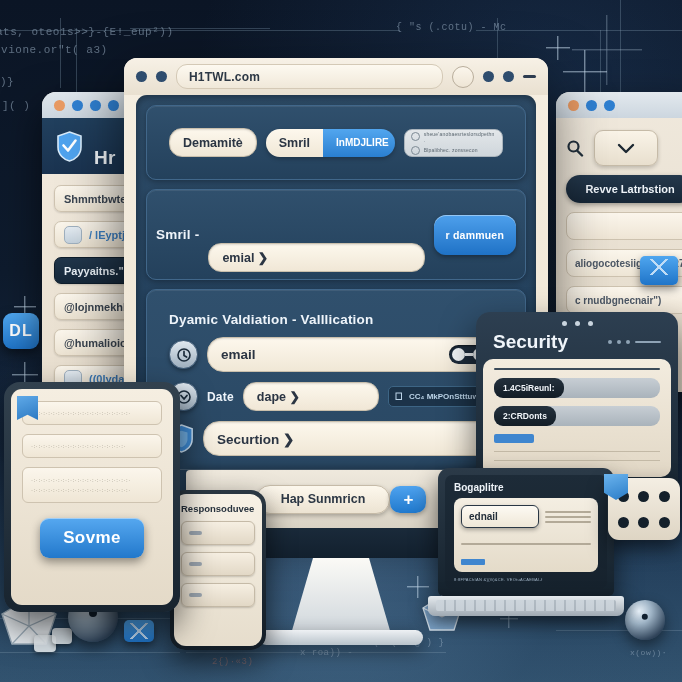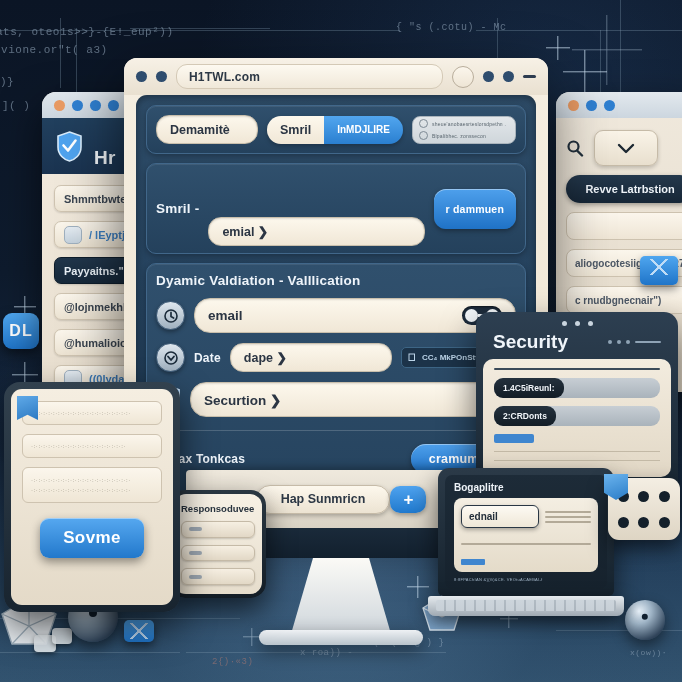--- a/index.html
+++ b/index.html
@@ -86,21 +86,21 @@
     background:linear-gradient(180deg,#fbf6ec,#eee5d5);}
   .minus{width:13px;height:3px;background:#2d3c50;border-radius:2px;flex:none;}
 
   .mw-canvas{margin:0 12px;height:398px;border-radius:11px;
     background:linear-gradient(180deg,#2c4a66 0%,#23405c 50%,#1b3consumer 100%);
     background:linear-gradient(180deg,#2e4c68 0%,#24415d 55%,#1c3consumer 100%);
     background:linear-gradient(180deg,#2e4c68 0%,#24415d 55%,#1b344c 100%);
     padding:10px;box-sizing:border-box;display:flex;flex-direction:column;gap:9px;
     box-shadow:inset 0 2px 8px rgba(0,0,0,.4);}
   .panel{border-radius:10px;background:linear-gradient(180deg,#30506d,#24415c);
-    border:1px solid #406party;border:1px solid #41678a;padding:9px;box-sizing:border-box;
+    border:1px solid #406party;border:1px solid #41678a;padding:22px;box-sizing:border-box;
     box-shadow:0 2px 6px rgba(0,0,0,.3), inset 0 1px 0 rgba(255,255,255,.08);}
   .panel-label{color:#eef4fa;font-size:13.5px;font-weight:bold;letter-spacing:.2px;}
   .panel-label.sm{font-size:12px;}
   .row{display:flex;align-items:center;gap:9px;}
 
   .tfield{height:27px;border-radius:13px;background:linear-gradient(180deg,#fdf8ed,#f0e7d6);
     border:1px solid #c9bfac;display:flex;align-items:center;padding:0 13px;
     font-size:12.5px;color:#2b3543;font-weight:bold;box-shadow:inset 0 1px 2px rgba(0,0,0,.12);}
   .tfield.tall{height:33px;border-radius:16px;font-size:13.5px;}
   .btn{height:40px;border-radius:12px;padding:0 12px;display:flex;align-items:center;
@@ -156,21 +156,21 @@
   .mon-btn{height:27px;border-radius:14px;background:linear-gradient(180deg,#fdf8ed,#ece3d2);
     border:1px solid #c6bba8;display:flex;align-items:center;justify-content:center;
     padding:0 24px;font-size:12.5px;font-weight:bold;color:#2d3845;
     box-shadow:0 2px 4px rgba(0,0,0,.25);}
   .mon-plus{width:36px;height:27px;border-radius:10px;
     background:linear-gradient(180deg,#4fa3ef,#2079cd);display:flex;align-items:center;
     justify-content:center;color:#fff;font-size:17px;font-weight:bold;line-height:1;
     box-shadow:0 2px 5px rgba(0,0,0,.35);}
 
   
-  #phone{position:absolute;left:170px;top:490px;width:96px;height:108px;
+  #phone{position:absolute;left:170px;top:490px;width:96px;height:160px;
     background:linear-gradient(180deg,#2a3742,#131d26);border-radius:15px;padding:4px;
     box-sizing:border-box;box-shadow:0 12px 28px rgba(0,0,0,.6);}
   .phone-scr{width:100%;height:100%;border-radius:12px;
     background:linear-gradient(180deg,#f7f1e5,#e6ddcc);padding:9px 7px;box-sizing:border-box;
     display:flex;flex-direction:column;gap:7px;}
   .phone-title{font-size:9.5px;font-weight:bold;color:#27323d;}
   .phone-row{height:22px;border-radius:6px;background:linear-gradient(180deg,#f6efe2,#e2d8c6);
     border:1px solid #c5baa7;display:flex;align-items:center;padding:0 7px;
     box-shadow:0 1px 2px rgba(0,0,0,.18);}
   .phone-row .bar{width:13px;height:4px;border-radius:2px;background:#9aa4ae;}

